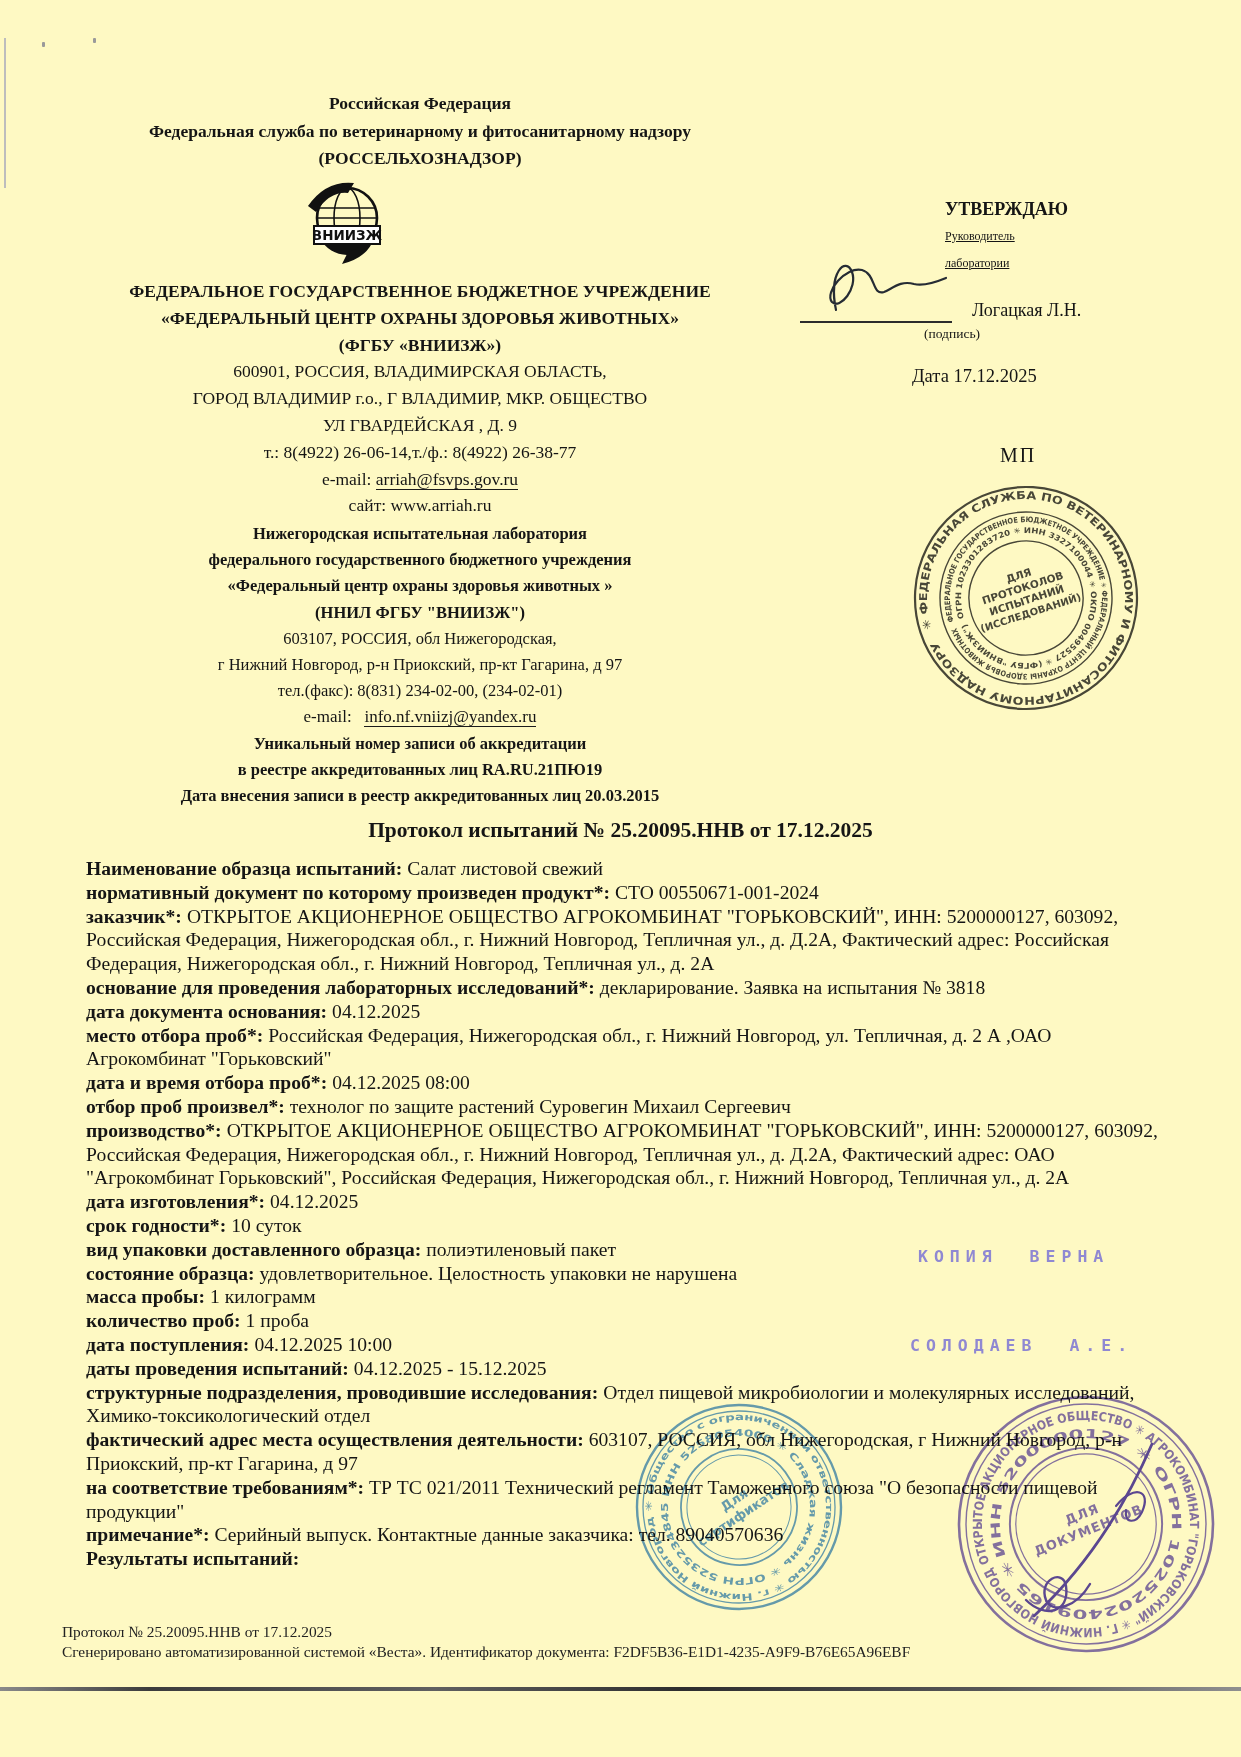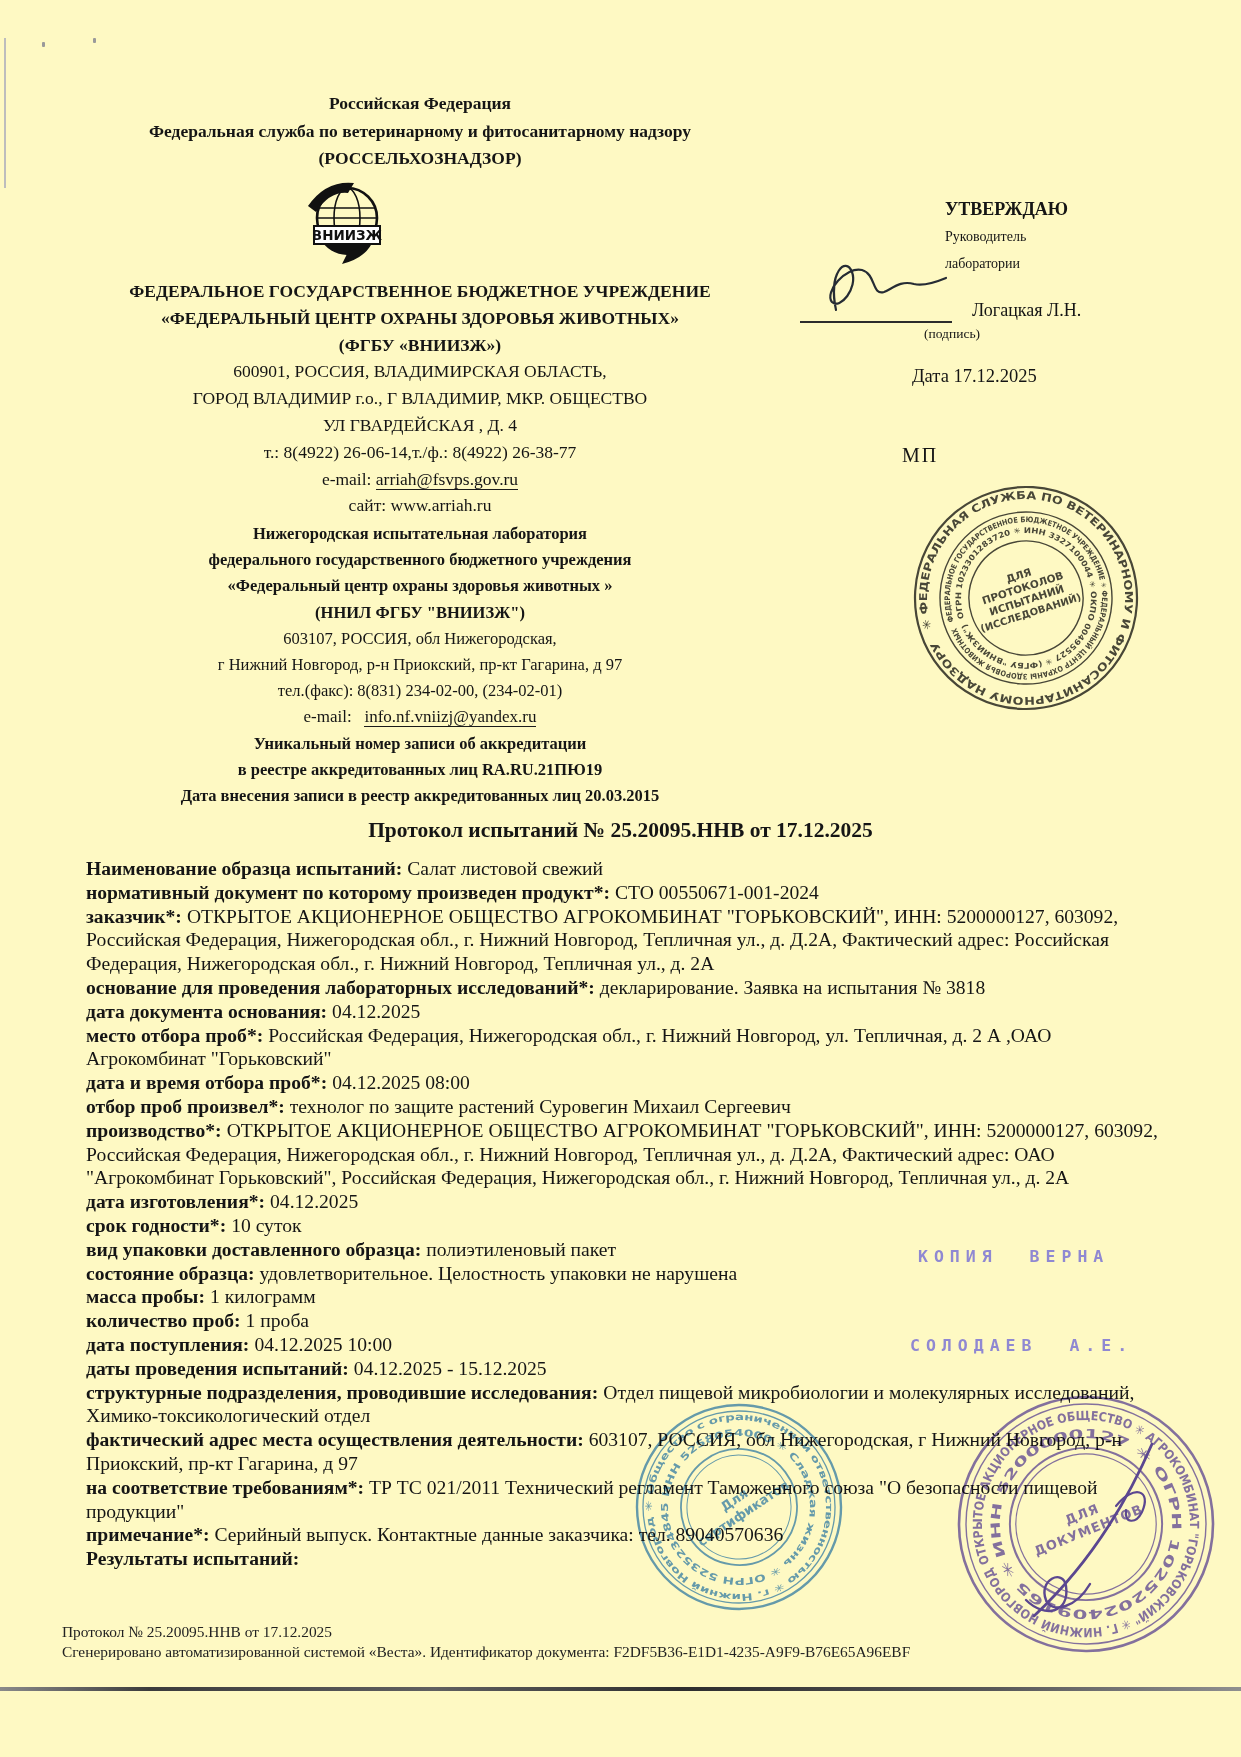--- a/index.html
+++ b/index.html
@@ -18,26 +18,26 @@
   .org-block div.b{font-weight:bold;}
   .contact{font-size:17px; line-height:26.5px;}
   .u{border-bottom:1.4px solid #1a1a1a; padding-bottom:0px;}
   .lab-block{top:521px;}
   .lab-block div{font-size:16.5px; line-height:26.2px;text-align:center;}
   .lab-block div.b{font-weight:bold;}
   .accr{font-weight:bold; font-size:16.5px; line-height:26.2px;}
   
   .approve{left:945px; top:196px; width:260px;}
   .approve .head{font-weight:bold; font-size:18px; line-height:27px;}
-  .approve .role{font-size:14px; line-height:27px;}
+  .approve .role{font-size:12px; line-height:27px;text-decoration:underline;}
   .sig-line{left:800px; top:321px; width:152px; height:2px; background:#2c2c2c;}
   .sig-name{left:972px; top:300px; font-size:18px;}
   .sig-cap{left:924px; top:326px; font-size:13.5px;}
   .date-line{left:912px; top:366px; font-size:18.5px;}
-  .mp{left:902px; top:444px; font-size:20px; letter-spacing:2px;}
+  .mp{left:1000px; top:444px; font-size:20px; letter-spacing:2px;}
   
   .title{left:0; top:818px; width:1241px; text-align:center;
          font-weight:bold; font-size:21.5px;}
   .body-text{left:86px; top:857px; width:1078px; font-size:19.6px; line-height:23.8px;}
   .body-text p{margin:0;}
   .body-text .lbl{font-weight:bold;}
   .body-text .val{margin-left:5px;}
   .results{font-weight:bold;}
   
   .footer{left:62px; top:1622px; font-size:15.4px; line-height:19.5px; color:#222;}
@@ -86,21 +86,21 @@
     <rect x="14" y="50" width="66" height="18" fill="#fff" stroke="#111" stroke-width="2"></rect>
     <text x="47" y="64" text-anchor="middle" font-family="DejaVu Sans, sans-serif" font-size="13.5" font-weight="bold" fill="#111">ВНИИЗЖ</text>
   </svg>
 
   <div class="abs hdr-col org-block">
     <div class="b">ФЕДЕРАЛЬНОЕ ГОСУДАРСТВЕННОЕ БЮДЖЕТНОЕ УЧРЕЖДЕНИЕ</div>
     <div class="b">«ФЕДЕРАЛЬНЫЙ ЦЕНТР ОХРАНЫ ЗДОРОВЬЯ ЖИВОТНЫХ»</div>
     <div class="b">(ФГБУ  «ВНИИЗЖ»)</div>
     <div>600901, РОССИЯ, ВЛАДИМИРСКАЯ ОБЛАСТЬ,</div>
     <div>ГОРОД ВЛАДИМИР г.о., Г ВЛАДИМИР, МКР. ОБЩЕСТВО</div>
-    <div>УЛ ГВАРДЕЙСКАЯ , Д. 4</div>
+    <div>УЛ ГВАРДЕЙСКАЯ , Д. 9</div>
     <div>т.: 8(4922) 26-06-14,т./ф.: 8(4922) 26-38-77</div>
     <div class="contact">
       <span>e-mail:</span>
       <span class="u">arriah@fsvps.gov.ru</span>
     </div>
     <div class="contact">сайт: www.arriah.ru</div>
   </div>
 
   <div class="abs hdr-col lab-block">
     <div class="b">Нижегородская испытательная лаборатория</div>

